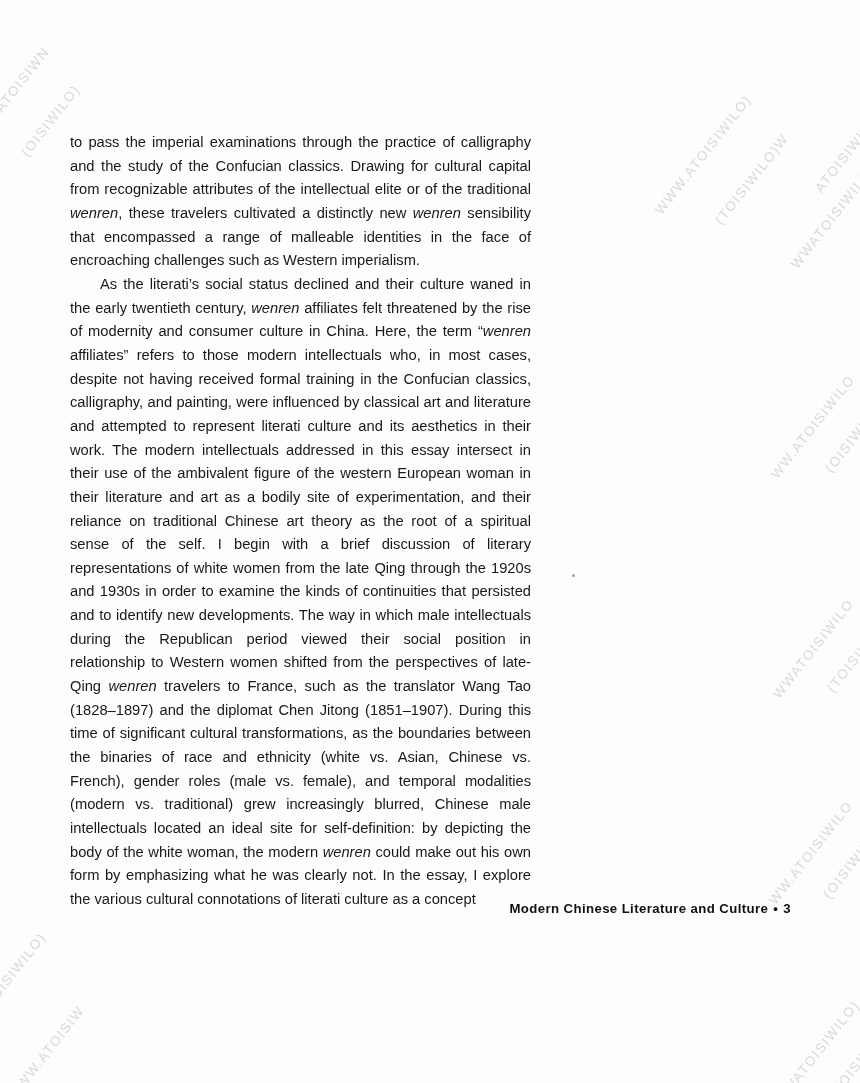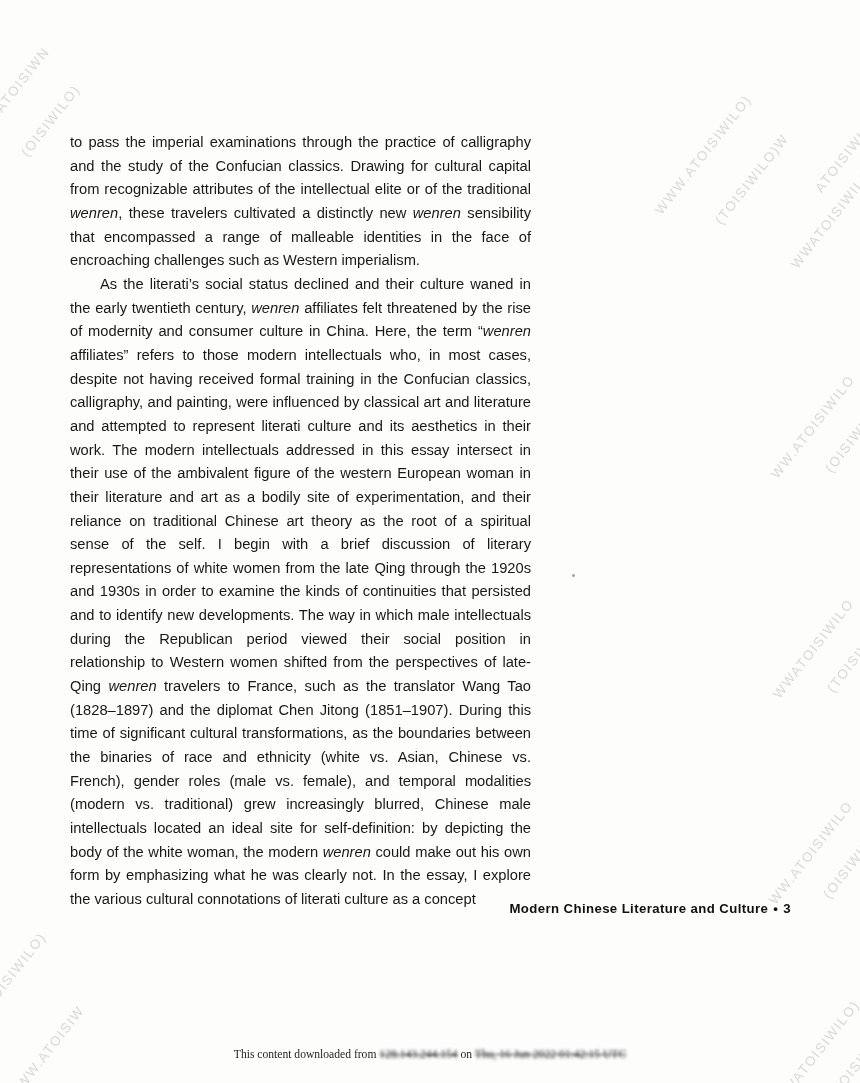--- a/index.html
+++ b/index.html
@@ -106,21 +106,15 @@
       <p class="indent"><span>As the literati’s social status declined and their culture waned in the early twentieth century, </span><em>wenren</em><span> affiliates felt threatened by the rise of modernity and consumer culture in China. Here, the term “</span><em>wenren</em><span> affiliates” refers to those modern intellectuals who, in most cases, despite not having received formal training in the Confucian classics, calligraphy, and painting, were influenced by classical art and literature and attempted to represent literati culture and its aesthetics in their work. The modern intellectuals addressed in this essay intersect in their use of the ambivalent figure of the western European woman in their literature and art as a bodily site of experimentation, and their reliance on traditional Chinese art theory as the root of a spiritual sense of the self. I begin with a brief discussion of literary representations of white women from the late Qing through the 1920s and 1930s in order to examine the kinds of continuities that persisted and to identify new developments. The way in which male intellectuals during the Republican period viewed their social position in relationship to Western women shifted from the perspectives of late-Qing </span><em>wenren</em><span> travelers to France, such as the translator Wang Tao (1828–1897) and the diplomat Chen Jitong (1851–1907). During this time of significant cultural transformations, as the boundaries between the binaries of race and ethnicity (white vs. Asian, Chinese vs. French), gender roles (male vs. female), and temporal modalities (modern vs. traditional) grew increasingly blurred, Chinese male intellectuals located an ideal site for self-definition: by depicting the body of the white woman, the modern </span><em>wenren</em><span> could make out his own form by emphasizing what he was clearly not. In the essay, I explore the various cultural connotations of literati culture as a concept</span></p>
     </div>
 
   <div class="speck"></div>
 
   <div class="journal-footer">
     <span>Modern Chinese Literature and Culture</span><span class="sep">•</span><span>3</span>
   </div>
 
   <div class="bottom-notice">
-    <div>
-      <span>This content downloaded from</span>
-      <span class="redacted">128.143.244.154</span>
-      <span>on</span>
-      <span class="redacted">Thu, 16 Jun 2022 01:42:15 UTC</span>
-    </div>
   </div>
 
 </div>
 
 </body></html>

